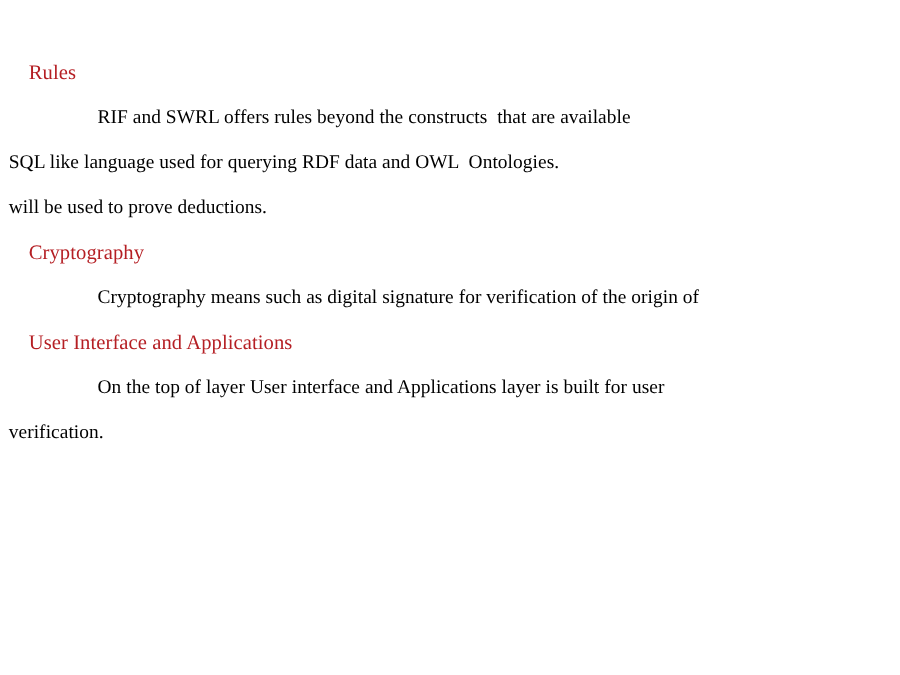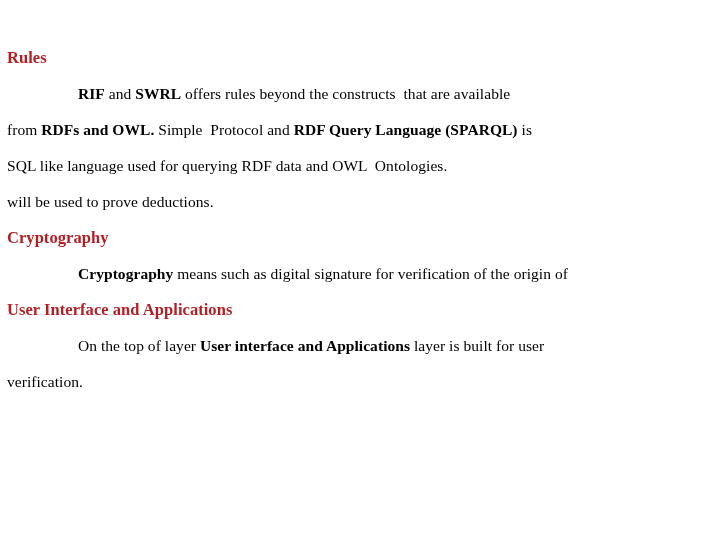--- a/index.html
+++ b/index.html
@@ -24,41 +24,41 @@
   .line {
     height: 36px;
     line-height: 36px;
     font-size: 15.5px;
     color: #000000;
     white-space: pre;
     letter-spacing: 0.05px;
   }
   .heading {
     color: #b51f24;
-    font-weight: bold;
+    font-weight: normal;
     font-size: 16.5px;
+    margin-left: 16px;
   }
   .indent {
     padding-left: 71px;
   }
   .b {
-    font-weight: bold;
+    font-weight: normal;
   }
   .body-text {
     font-weight: normal;
   }
 </style>
 </head>
 <body>
 
 <div id="slide">
   <div id="content-root">
       <div class="line heading">Rules</div>
       <div class="line body-text indent"><span class="b">RIF</span><span> and </span><span class="b">SWRL</span><span> offers rules beyond the constructs  that are available</span></div>
-      <div class="line body-text"><span>from </span><span class="b">RDFs and OWL.</span><span> Simple  Protocol and </span><span class="b">RDF Query Language (SPARQL)</span><span> is</span></div>
       <div class="line body-text"><span>SQL like language used for querying RDF data and OWL  Ontologies.</span></div>
       <div class="line body-text"><span>will be used to prove deductions.</span></div>
       <div class="line heading">Cryptography</div>
       <div class="line body-text indent"><span class="b">Cryptography</span><span> means such as digital signature for verification of the origin of</span></div>
       <div class="line heading">User Interface and Applications</div>
       <div class="line body-text indent"><span>On the top of layer </span><span class="b">User interface and Applications</span><span> layer is built for user</span></div>
       <div class="line body-text"><span>verification.</span></div>
     </div>
 </div>
 

